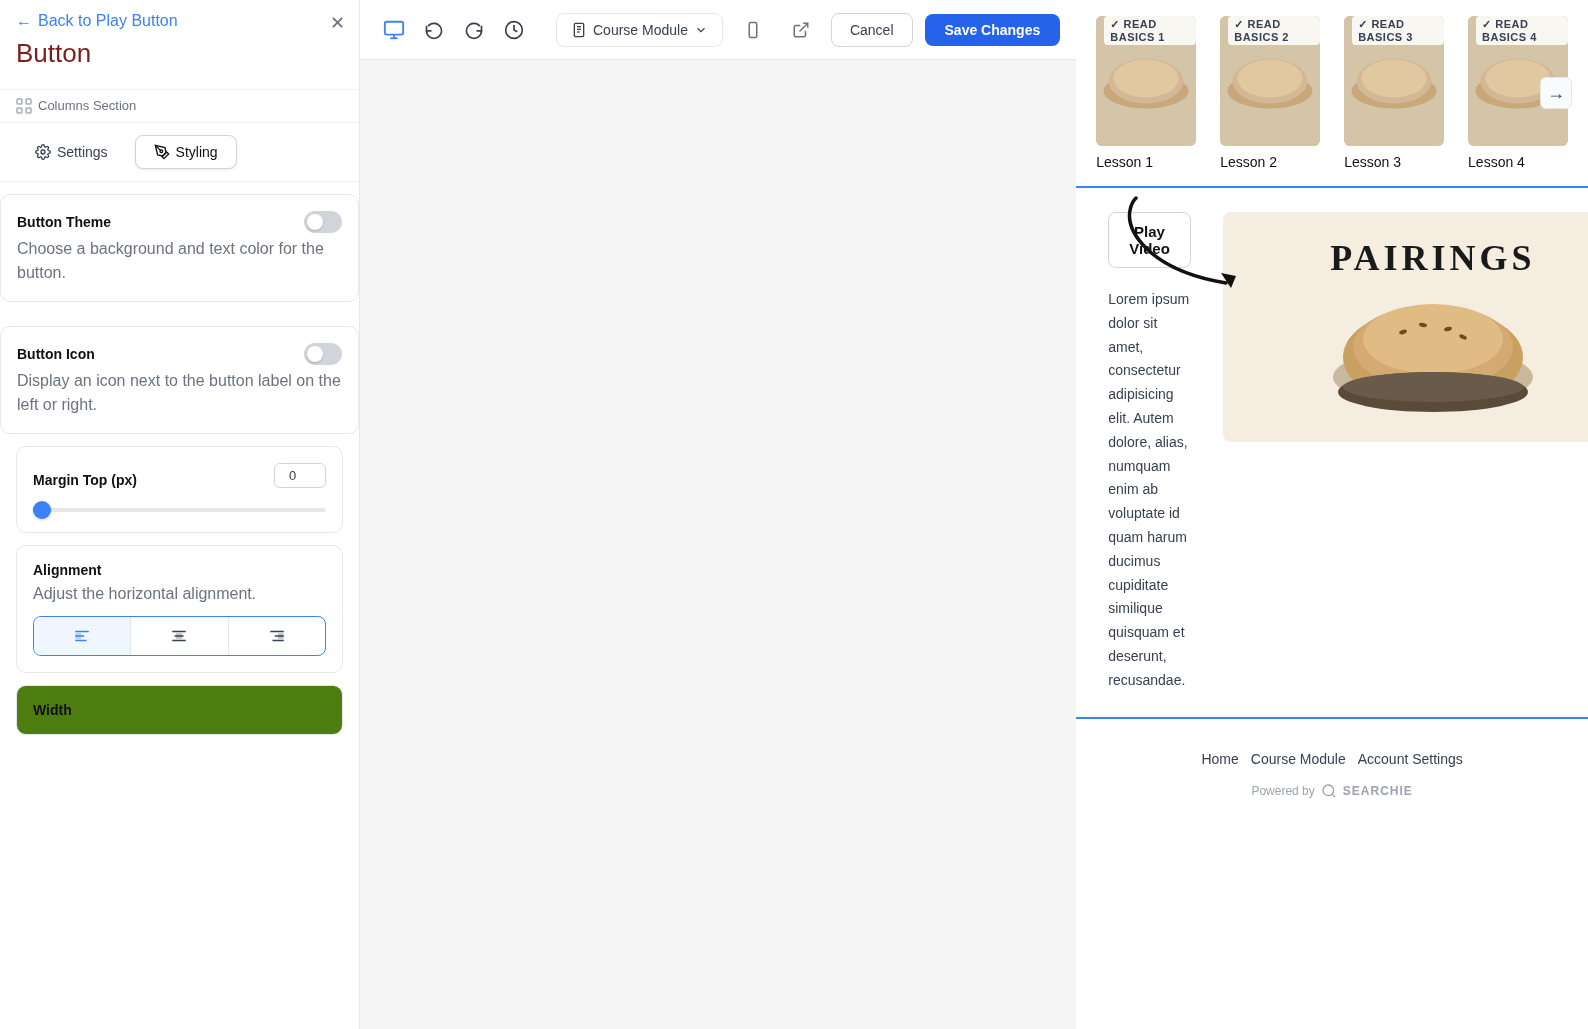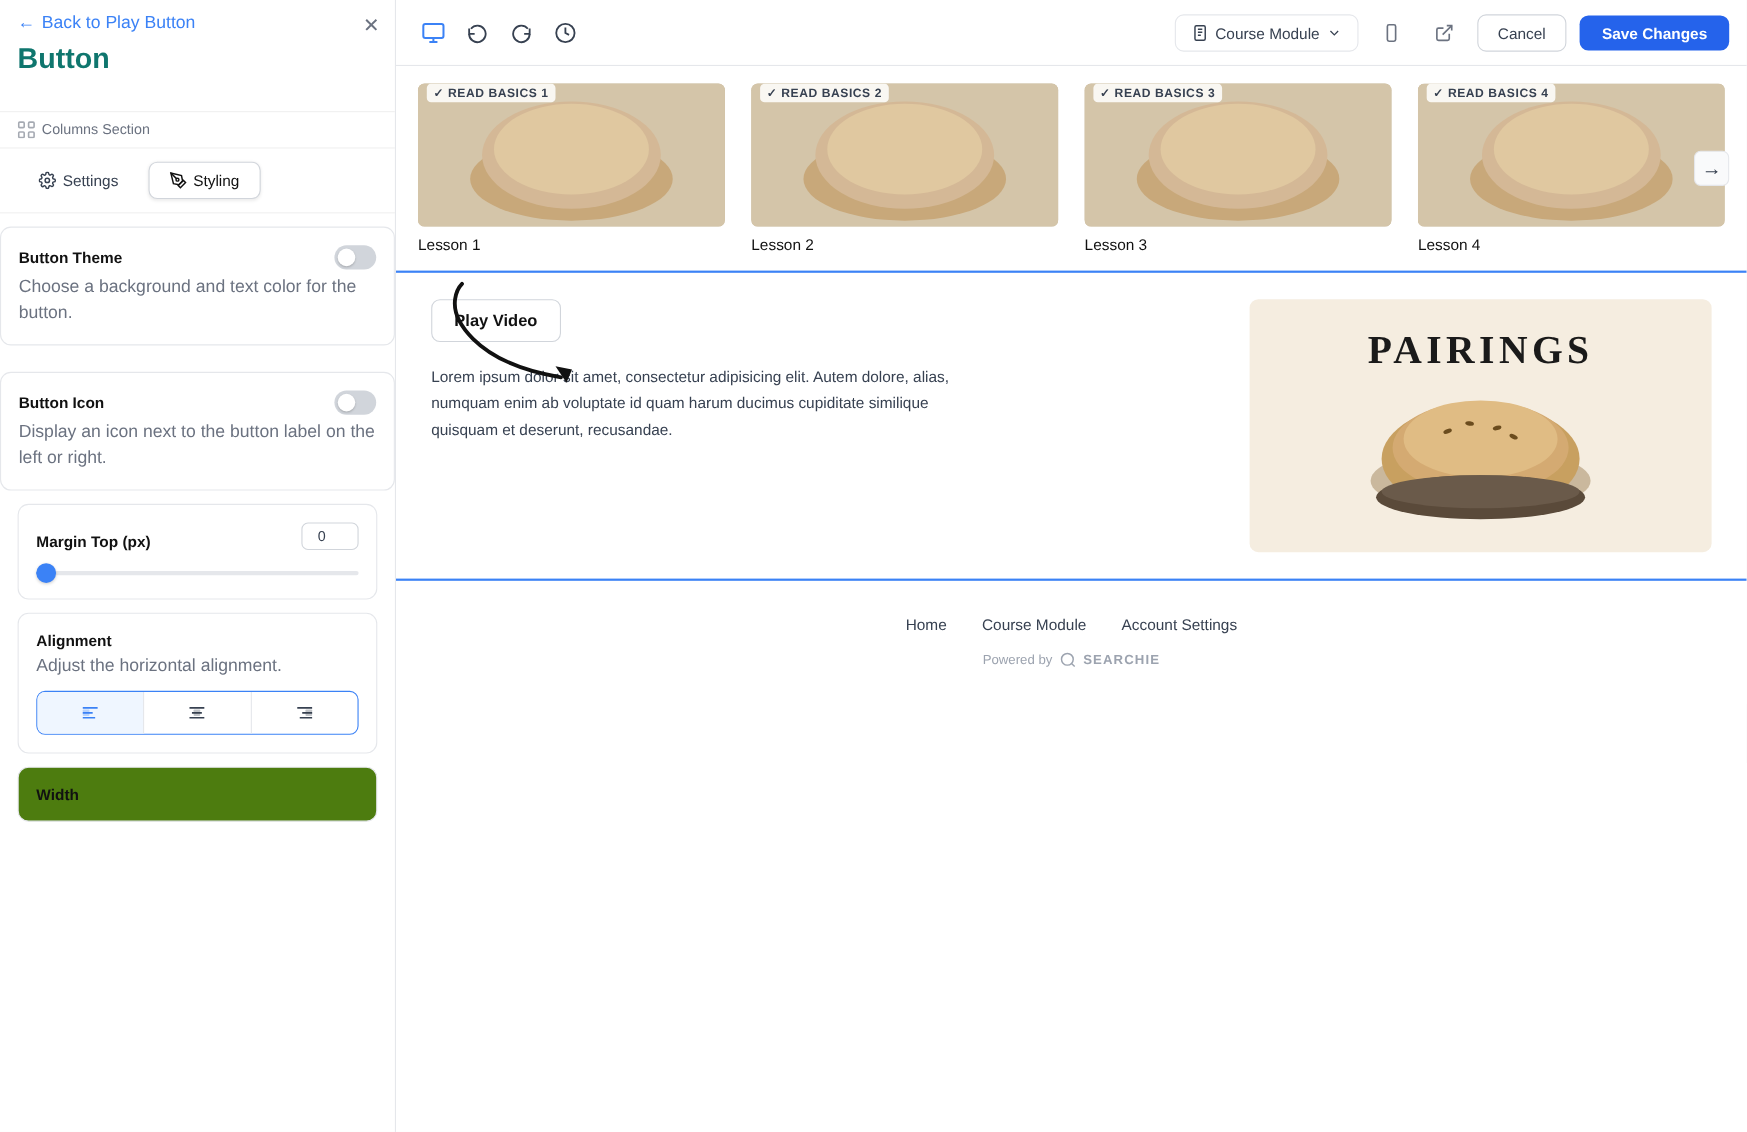--- a/index.html
+++ b/index.html
@@ -40,23 +40,23 @@
       right: 14px;
       font-size: 18px;
       color: #6b7280;
       cursor: pointer;
       background: none;
       border: none;
     }
 
     .panel-title {
       font-size: 26px;
-      font-weight: 700;
-      color: #0f766e;
-      margin-bottom: 24px;
+      font-weight: 400;
+      color: #7f1d1d;
+      margin-bottom: 12px;
     }
 
     .breadcrumb {
       display: flex;
       gap: 6px;
       color: #6b7280;
       font-size: 13px;
       padding: 8px 16px;
       border-bottom: 1px solid #f0f0f0;
     }
@@ -240,21 +240,21 @@
       padding: 16px;
       background: #4d7c0f;
       border: 1px solid #e5e7eb;
       border-radius: 10px;
     }
 
     
     .right-content {
       flex: 1;
       display: flex;
-      flex-direction: column;
+      flex-direction: row;
       overflow: hidden;
     }
 
     
     .top-bar {
       display: flex;
       align-items: center;
       padding: 0 16px;
       height: 60px;
       background: #fff;
@@ -487,21 +487,21 @@
     
     .site-footer {
       padding: 32px 20px;
       text-align: center;
       background: #fff;
     }
 
     .footer-nav {
       display: flex;
       justify-content: center;
-      gap: 32px;
+      gap: 12px;
       margin-bottom: 16px;
     }
 
     .footer-link {
       font-size: 14px;
       color: #374151;
       cursor: pointer;
     }
 
     .powered-by {

